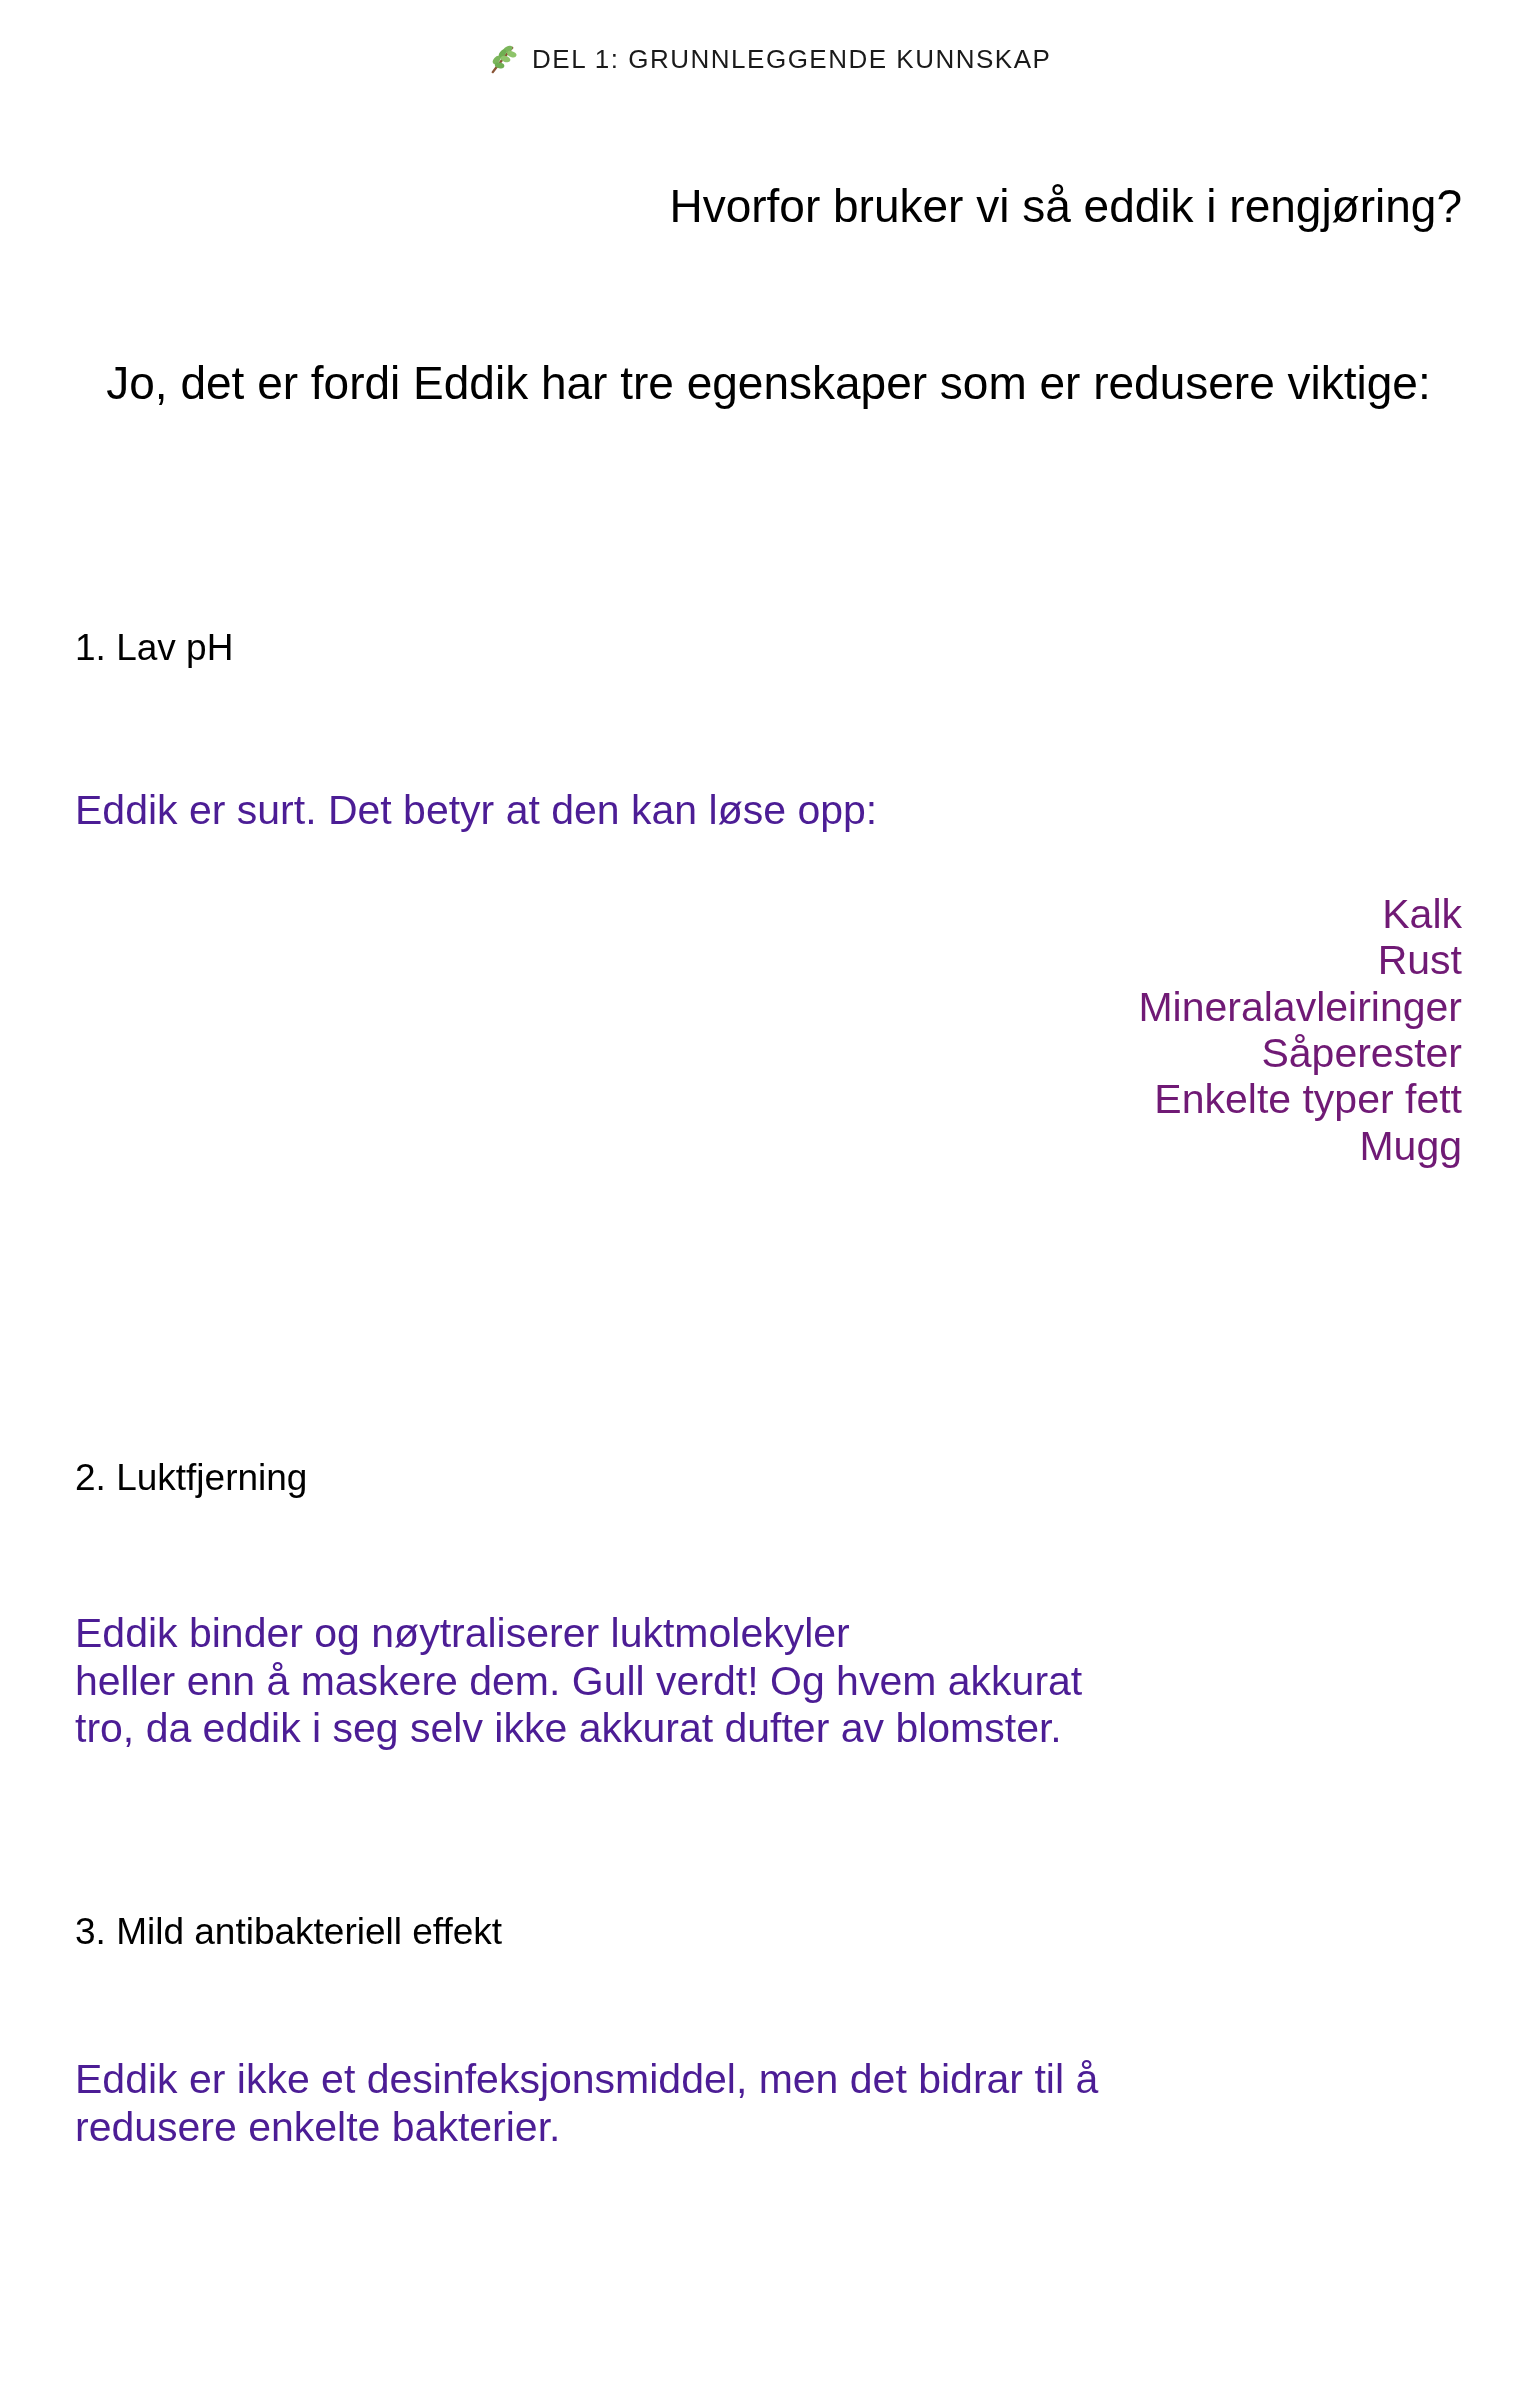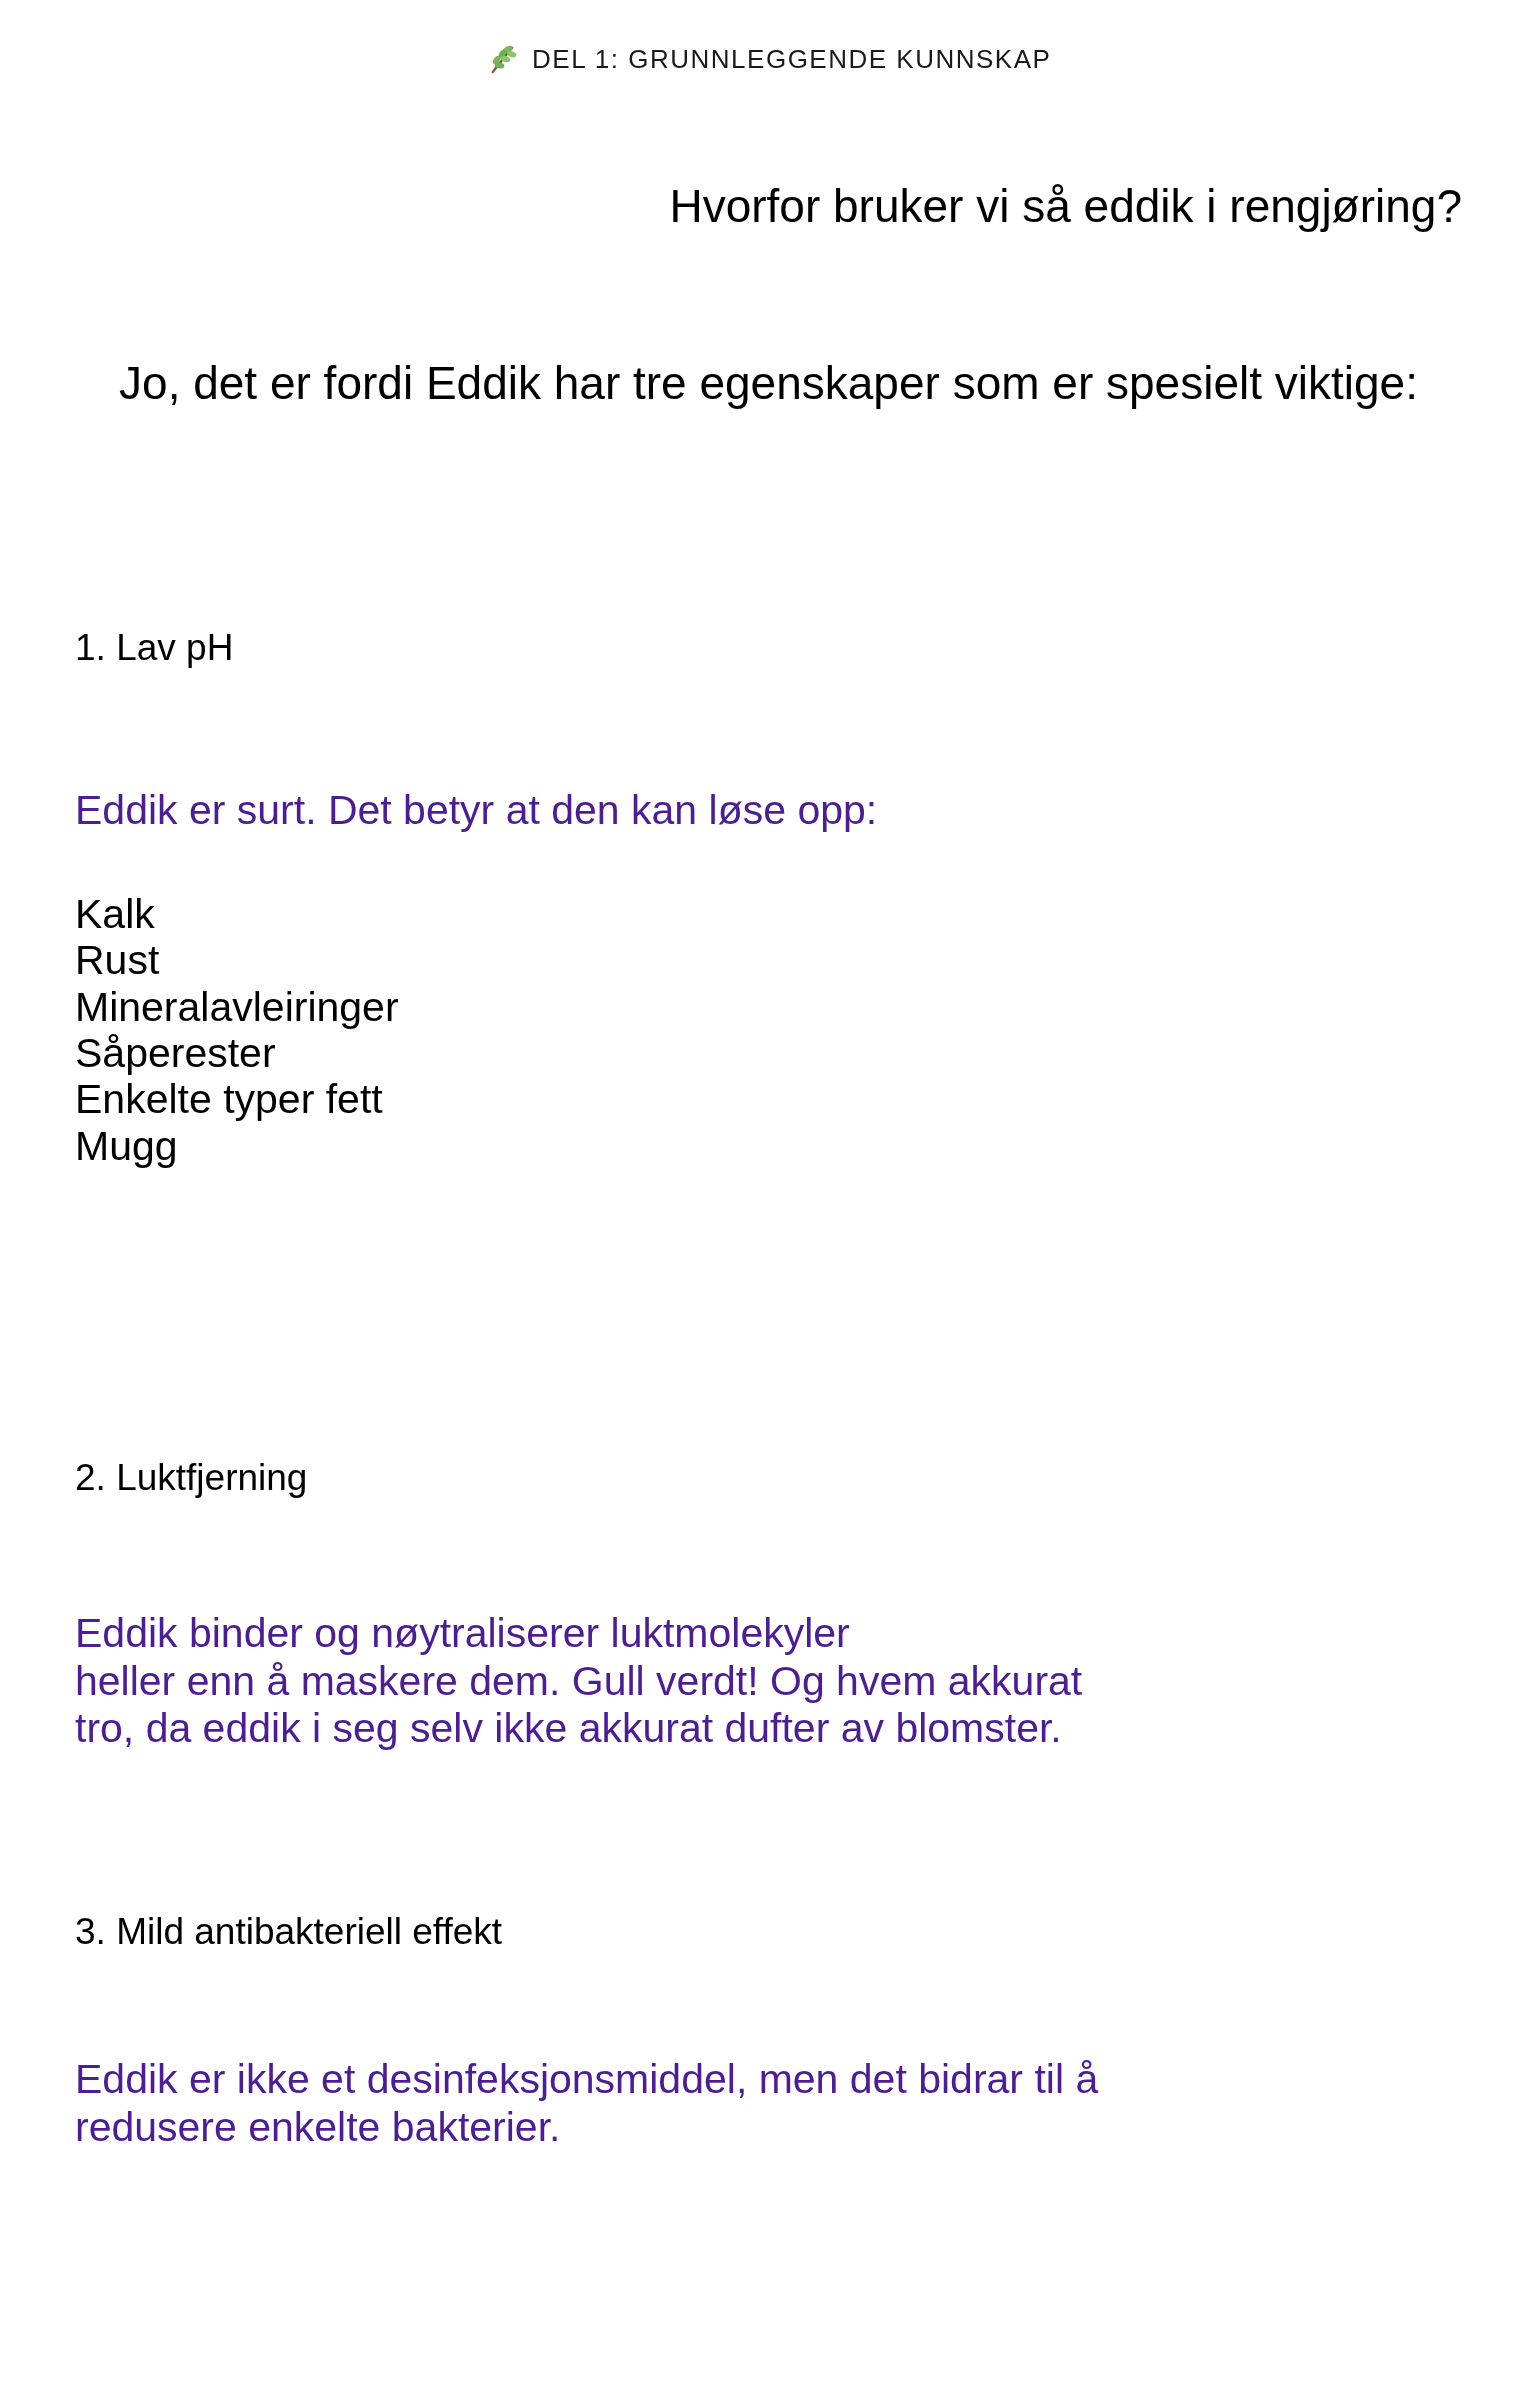--- a/index.html
+++ b/index.html
@@ -110,25 +110,25 @@
     font-size: 41px;
     font-weight: 400;
     line-height: 1.16;
     color: #4c1d95;
   }
 
   .center-list {
     position: absolute;
     left: 75px;
     width: 1387px;
-    text-align: left;
+    text-align: right;
     font-size: 41px;
     font-weight: 400;
     line-height: 1.13;
-    color: #000000;
+    color: #701a75;
     list-style: none;
     margin: 0;
     padding: 0;
   }
 
   .center-list li {
     margin: 0;
     padding: 0;
   }
 
@@ -158,21 +158,21 @@
         <ellipse cx="14.0" cy="23.0" rx="5.0" ry="3.0" fill="#6fae52" transform="rotate(14 14 23)"></ellipse>
       </svg>
     </span>
     <span class="header-label">DEL 1: GRUNNLEGGENDE KUNNSKAP</span>
   </div>
 
   <div class="content">
 
     <h1 class="doc-title">Hvorfor bruker vi så eddik i rengjøring?</h1>
 
-    <p class="intro">Jo, det er fordi Eddik har tre egenskaper som er spesielt viktige:</p>
+    <p class="intro">Jo, det er fordi Eddik har tre egenskaper som er redusere viktige:</p>
 
     <h2 class="section-heading" id="heading-1">1. Lav pH</h2>
 
     <p class="body-para" id="para-acid">Eddik er surt. Det betyr at den kan løse opp:</p>
 
     <ul class="center-list" id="list-acid">
       <li>Kalk</li>
       <li>Rust</li>
       <li>Mineralavleiringer</li>
       <li>Såperester</li>

